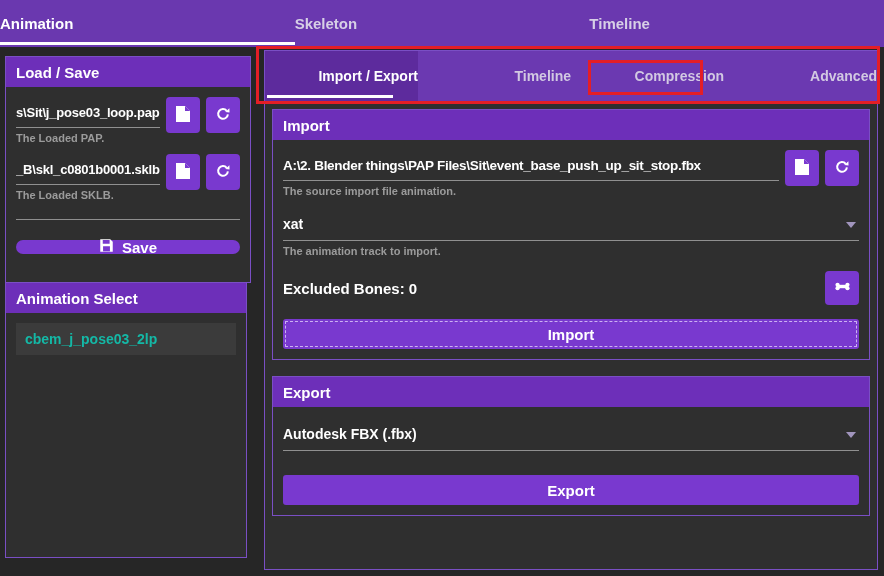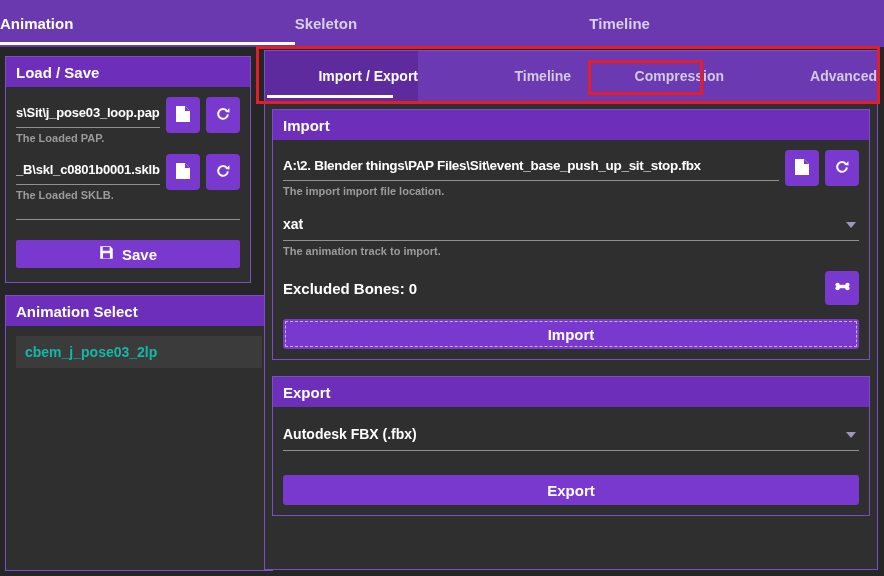--- a/index.html
+++ b/index.html
@@ -13,32 +13,32 @@
   }
   
   .navbar { position:absolute; left:0; top:0; width:884px; height:47px; background:#6a38af; display:flex; }
   .nav-tab { flex:1; position:relative; display:flex; align-items:center; justify-content:flex-start; color:#d7cfe6; font-size:15px; cursor:pointer; }
   .nav-tab.active { color:#ffffff; }
   .nav-tab.active::after { content:""; position:absolute; left:0; right:0; bottom:2px; height:3px; background:#ffffff; }
   
   .panel { position:absolute; background:#2f2f2f; border:1px solid #7a4fc4; }
   .panel-header { height:30px; background:#6d2fb9; color:#fff; font-size:15px; display:flex; align-items:center; padding:0 10px; }
   #panel-loadsave { left:5px; top:56px; width:246px; height:227px; }
-  #panel-animselect { left:5px; top:295px; width:268px; height:276px; }
+  #panel-animselect { left:5px; top:282px; width:242px; height:276px; }
   #panel-main { left:264px; top:50px; width:614px; height:520px; }
   .panel-body { padding:10px; }
   
   .field-row { display:flex; gap:6px; align-items:flex-start;justify-content:space-between; }
   .field-row + .field-row { margin-top:10px; }
   .field-col { flex:1; min-width:0; }
   .field-value { color:#fff; font-size:13px; white-space:nowrap; overflow:hidden; padding:8px 0 7px; border-bottom:1px solid #909090; letter-spacing:-0.2px; }
   .field-caption { color:#9b9b9b; font-size:11px; font-weight:700; padding-top:4px; white-space:nowrap; overflow:hidden; }
   .icon-btn { width:34px; height:36px; flex:0 0 34px; background:#7939cf; border:none; border-radius:4px; display:flex; align-items:center; justify-content:center; cursor:pointer; }
   .divider { border-bottom:1px solid #8f8f8f; margin-top:18px; }
-  .big-btn { display:flex; align-items:center; justify-content:center; gap:8px; width:100%; height:28px; background:#7939cf; color:#fff; border:none; border-radius:2px; font-size:15px; font-weight:700; font-family:inherit; cursor:pointer; }
+  .big-btn { display:flex; align-items:center; justify-content:center; gap:8px; width:100%; height:14px; background:#7939cf; color:#fff; border:none; border-radius:14px; font-size:15px; font-weight:700; font-family:inherit; cursor:pointer; }
   #save-btn { margin-top:20px; }
   
   .list-item { margin:10px; height:32px; background:#3b3b3b; color:#14b8a6; font-size:14px; display:flex; align-items:center; padding-left:9px; white-space:nowrap; overflow:hidden; cursor:pointer; }
   
   .tabstrip { height:50px; background:#6b39b1; display:flex; }
   .tab { flex:1; position:relative; display:flex; align-items:center; justify-content:flex-end; color:#d2c9e2; font-size:14px; cursor:pointer; }
   .tab.active { background:#5d2b9d; color:#fff; }
   .tab.active::after { content:""; position:absolute; left:2px; bottom:3px; width:126px; height:3px; background:#fff; }
   
   .main-content { padding:8px 7px; }
@@ -162,21 +162,21 @@
   <div class="main-content">
 
     <div class="group">
       <div class="panel-header">
         <span>Import</span>
       </div>
       <div class="group-body">
         <div class="field-row">
           <div class="field-col">
             <div class="field-value main-path">A:\2. Blender things\PAP Files\Sit\event_base_push_up_sit_stop.fbx</div>
-            <div class="field-caption">The import import file location.</div>
+            <div class="field-caption">The source import file animation.</div>
           </div>
           <button class="icon-btn">
             <span>
               <svg width="14" height="16" viewBox="0 0 14 16">
                   <path fill="#fff" d="M0 0h9l5 5v11H0z"></path>
                   <path fill="#7939cf" d="M9 0l5 5H9z"></path>
                 </svg>
             </span>
           </button>
           <button class="icon-btn">

